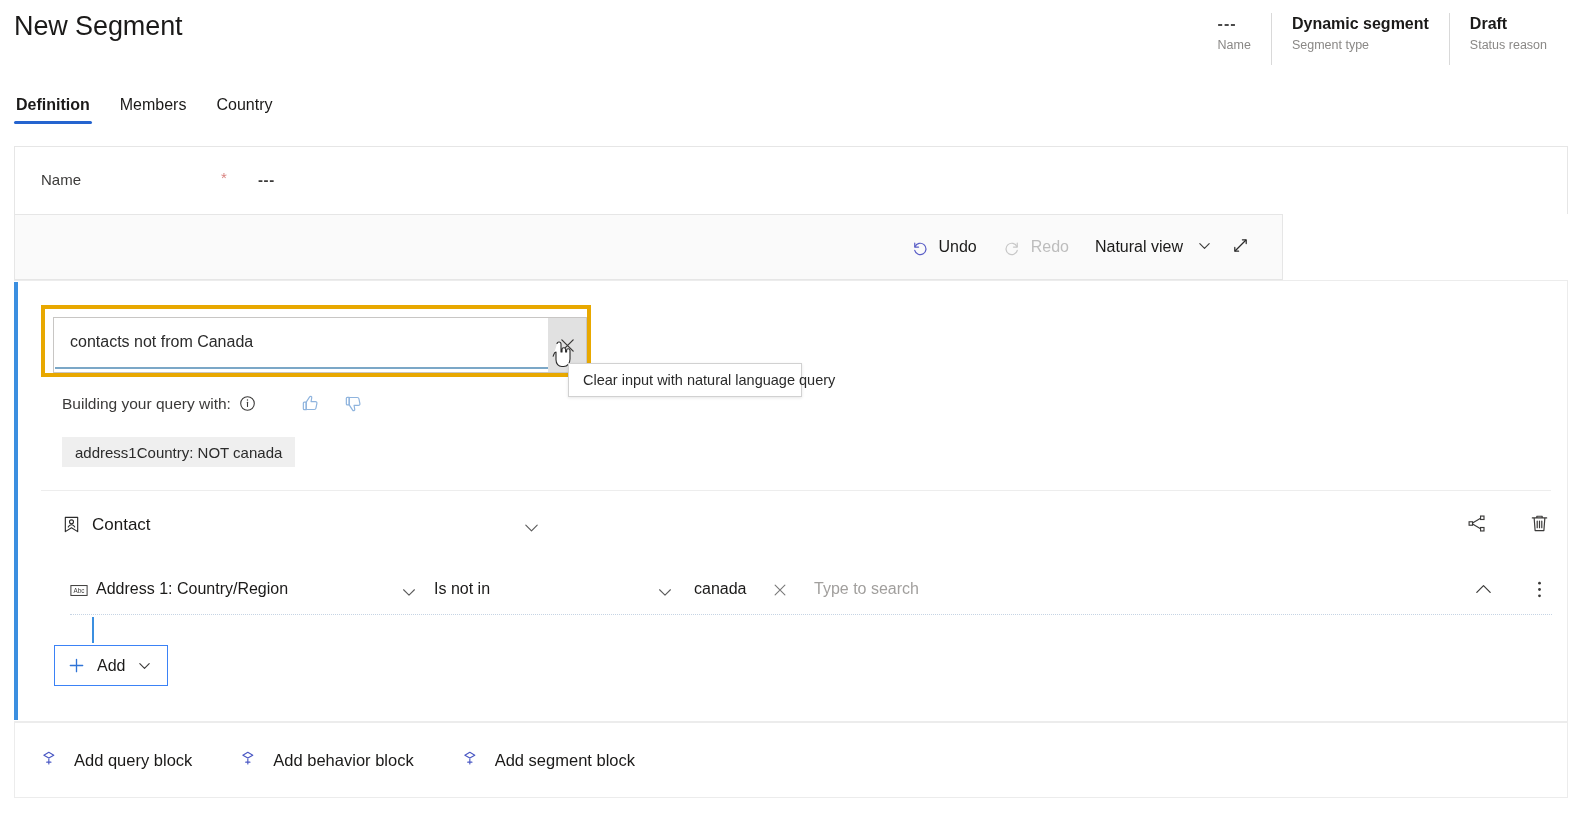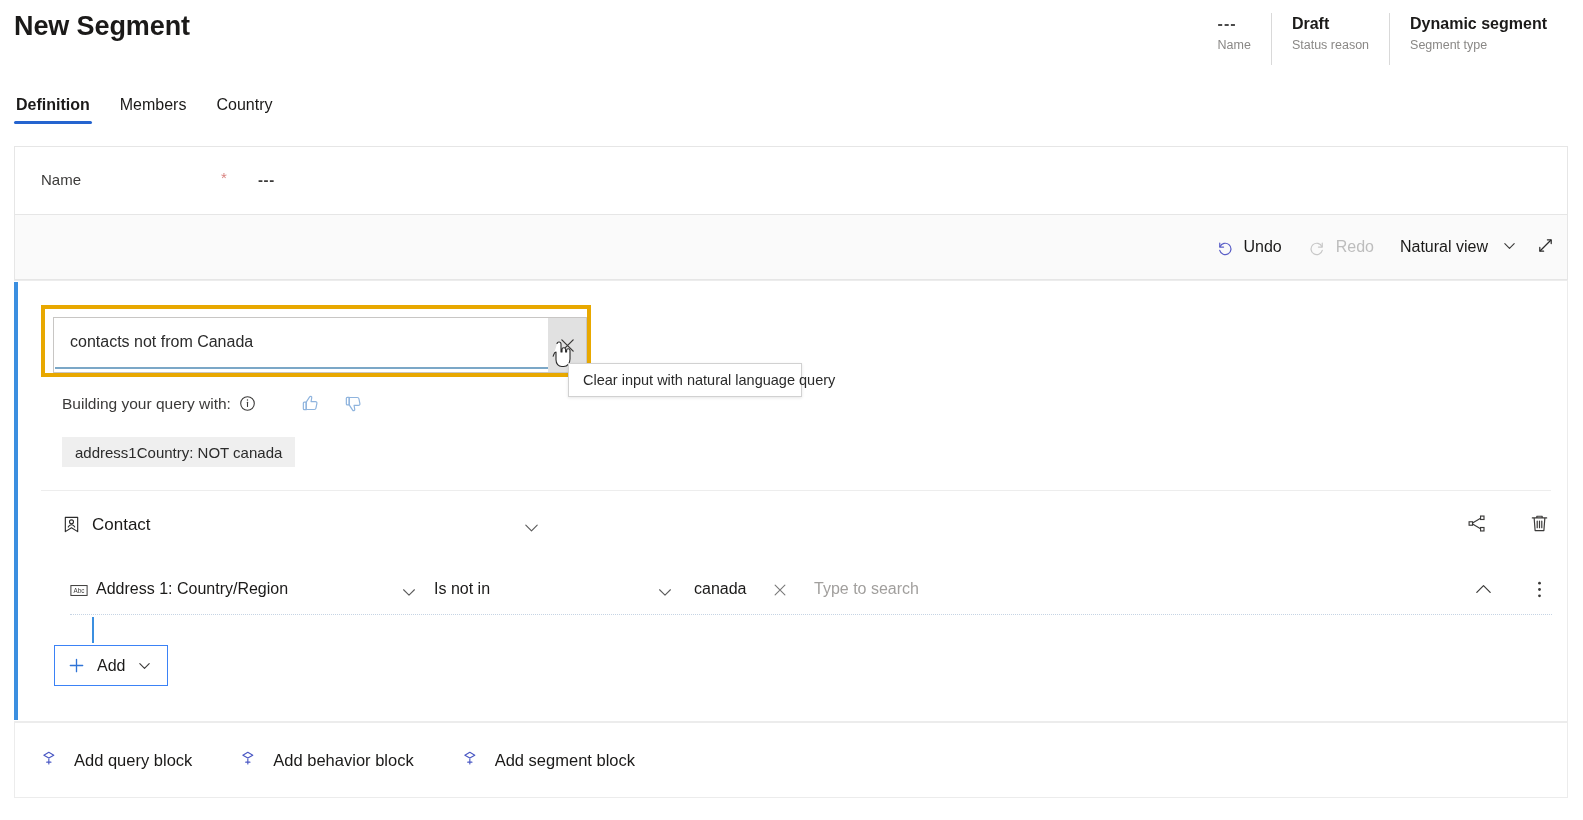--- a/index.html
+++ b/index.html
@@ -9,21 +9,21 @@
     font-family: "Liberation Sans", sans-serif;
     color: #1b1a19;
     overflow: hidden;
   }
   #root { position: relative; width: 1583px; height: 820px; background:#fff; }
 
   
   .hdr { position:absolute; left:0; top:0; width:1583px; height:82px; background:#fff; }
   .page-title {
     position:absolute; left:14px; top:11px;
-    font-size:27px; font-weight:700; letter-spacing:-0.1px; color:#1b1a19;
+    font-size:27px; font-weight:400; letter-spacing:-0.1px; color:#1b1a19;
   }
   .meta { position:absolute; right:16px; top:13px; display:flex; align-items:stretch; height:52px; }
   .meta-col { padding:0 20px; display:flex; flex-direction:column; justify-content:flex-start; }
   .meta-col + .meta-col { border-left:1px solid #d9d9d9; }
   .meta-val { font-size:16px; font-weight:600; color:#1b1a19; line-height:22px; white-space:nowrap; }
   .meta-val.dim { font-weight:700; color:#4a4a4a; letter-spacing:1px; }
   .meta-lbl { font-size:12.5px; color:#8a8886; line-height:20px; white-space:nowrap; }
 
   
   .tabs { position:absolute; left:14px; top:92px; display:flex; gap:26px; }
@@ -38,23 +38,23 @@
   .namecard {
     position:absolute; left:14px; top:146px; width:1554px; height:68px;
     background:#fff; border:1px solid #e6e6e6; border-bottom:none;
   }
   .name-lbl { position:absolute; left:26px; top:24px; font-size:15px; color:#3b3a39; }
   .name-req { position:absolute; left:206px; top:22px; font-size:15px; color:#d9827f; }
   .name-val { position:absolute; left:243px; top:24px; font-size:15px; font-weight:700; color:#3b3a39; letter-spacing:.6px; }
 
   
   .toolbar {
-    position:absolute; left:14px; top:214px; width:1554px; height:66px;
+    position:absolute; left:14px; top:214px; width:1269px; height:66px;
     background:#fafafa; border:1px solid #e6e6e6;
-    display:flex; align-items:center; justify-content:flex-end; padding-right:2px; gap:0;
+    display:flex; align-items:center; justify-content:flex-end; padding-right:22px; gap:0;
   }
   .tb-btn { display:flex; align-items:center; gap:9px; padding:7px 13px; font-size:16px; color:#1b1a19; cursor:pointer; white-space:nowrap; }
   .tb-btn.disabled { color:#bdbdbd; cursor:default;justify-content:flex-end; }
   .tb-btn svg { display:block; }
   .tb-sel { display:flex; align-items:center; gap:14px; padding:7px 9px 7px 13px; font-size:16px; cursor:pointer; }
   .tb-ico { display:flex; align-items:center; justify-content:center; padding:8px 10px; cursor:pointer; }
 
   
   .qpanel {
     position:absolute; left:14px; top:280px; width:1554px; height:442px;
@@ -149,26 +149,26 @@
 
   <div class="hdr">
     <div class="page-title">New Segment</div>
 
     <div class="meta">
       <div class="meta-col">
         <div class="meta-val dim">---</div>
         <div class="meta-lbl">Name</div>
       </div>
       <div class="meta-col">
+        <div class="meta-val">Dynamic segment</div>
+        <div class="meta-lbl">Segment type</div>
+      </div>
+      <div class="meta-col">
         <div class="meta-val">Draft</div>
         <div class="meta-lbl">Status reason</div>
-      </div>
-      <div class="meta-col">
-        <div class="meta-val">Dynamic segment</div>
-        <div class="meta-lbl">Segment type</div>
       </div>
     </div>
   </div>
 
   <div class="tabs">
     <div class="tab active">Definition</div>
     <div class="tab">Members</div>
     <div class="tab">Country</div>
   </div>
 

